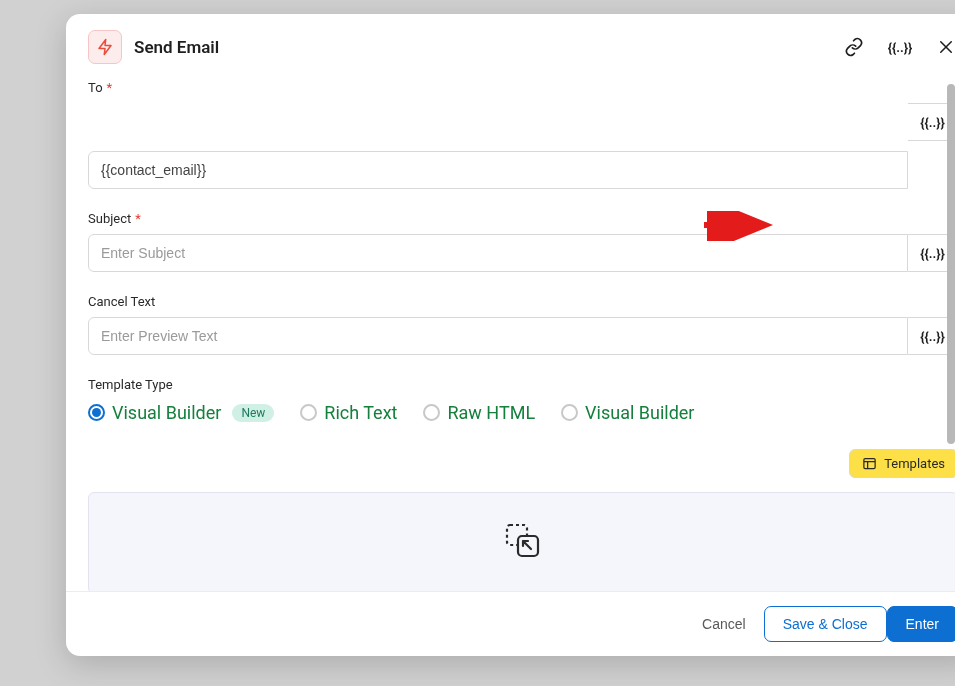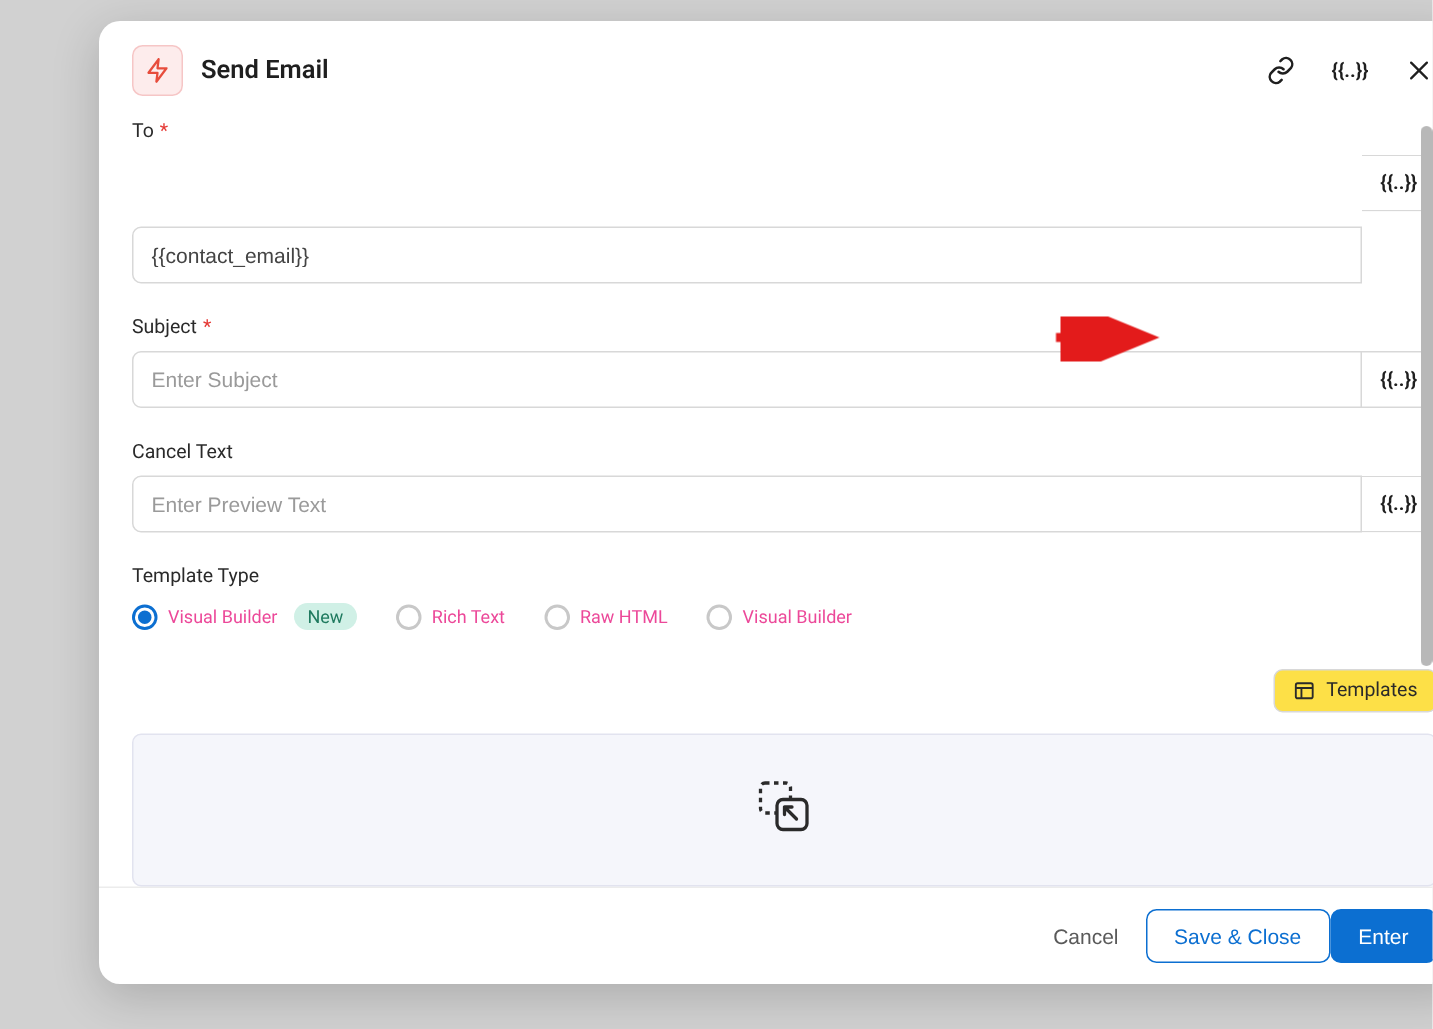--- a/index.html
+++ b/index.html
@@ -111,21 +111,21 @@
   .radio-row { display: flex; gap: 26px; align-items: center; margin-top: 10px; }
   .radio-item { display: flex; align-items: center; gap: 7px; cursor: pointer; }
   .radio-circle {
     width: 17px; height: 17px;
     border: 2px solid #c8c8c8;
     border-radius: 50%;
     display: flex; align-items:center; justify-content:center;
   }
   .radio-circle.selected { border-color: #0c6fd1; }
   .radio-dot { width: 9px; height: 9px; background: #0c6fd1; border-radius: 50%; }
-  .radio-label { font-size: 12px; color: #ec4899; }
+  .radio-label { font-size: 18px; color: #15803d; }
   .badge-new {
     background: #d0f0e6;
     color: #1f7a5f;
     font-size: 12px;
     padding: 2px 9px;
     border-radius: 10px;
     margin-left: 4px;
   }
   .templates-row { display: flex; justify-content: flex-end; margin-top: 26px; margin-bottom: 14px; }
   .templates-btn {

